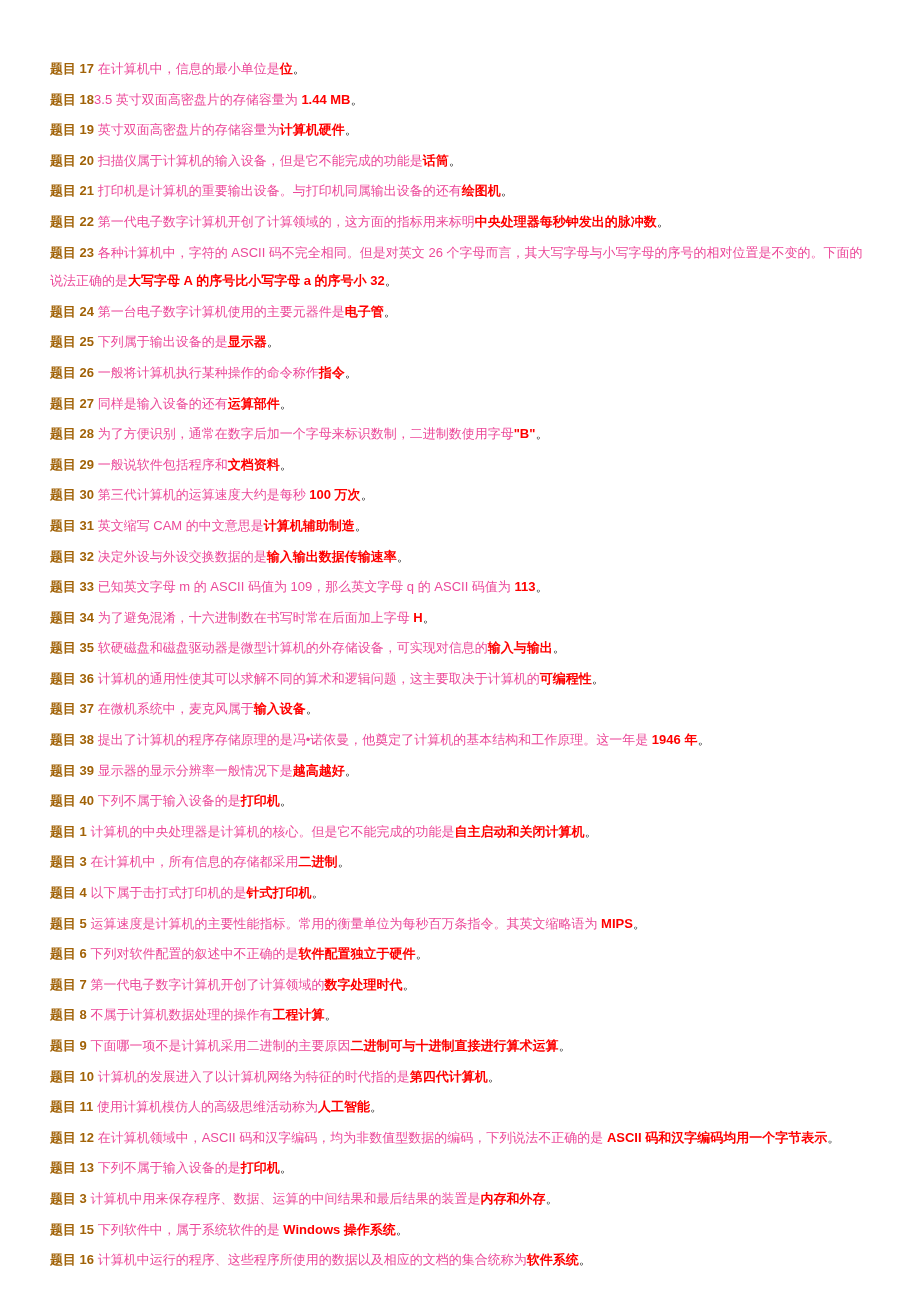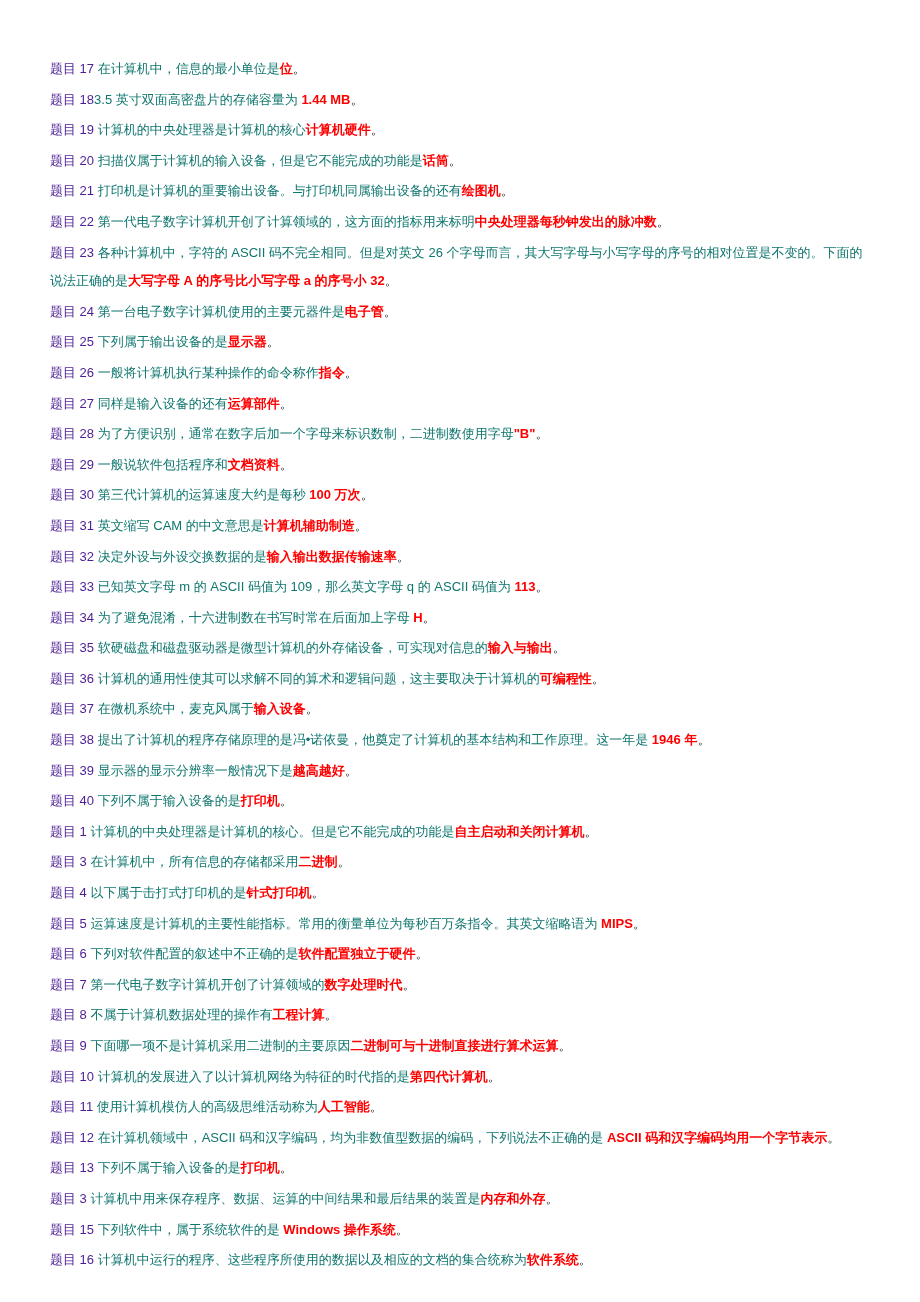--- a/index.html
+++ b/index.html
@@ -10,41 +10,41 @@
       background: #fff;
       margin: 0;
       padding: 55px 50px;
       width: 920px;
       box-sizing: border-box;
     }
     .item {
       margin-bottom: 2px;
     }
     .label {
-      font-weight: normal;
-      color: #4c1d95;
+      font-weight: bold;
+      color: #a16207;
     }
     .text {
-      color: #0f766e;
+      color: #ec4899;
     }
     .answer {
       color: #ff0000;
       font-weight: bold;
     }
     .punct {
       color: #000;
     }
   </style>
 </head>
 <body>
 
 <div id="content">
     <div class="item"><span class="label">题目 17</span><span class="text"> 在计算机中，信息的最小单位是</span><span class="answer">位</span><span class="punct">。</span></div>
     <div class="item"><span class="label">题目 18</span><span class="text">3.5 英寸双面高密盘片的存储容量为 </span><span class="answer">1.44 MB</span><span class="punct">。</span></div>
-    <div class="item"><span class="label">题目 19</span><span class="text"> 计算机的中央处理器是计算机的核心</span><span class="answer">计算机硬件</span><span class="punct">。</span></div>
+    <div class="item"><span class="label">题目 19</span><span class="text"> 英寸双面高密盘片的存储容量为</span><span class="answer">计算机硬件</span><span class="punct">。</span></div>
     <div class="item"><span class="label">题目 20</span><span class="text"> 扫描仪属于计算机的输入设备，但是它不能完成的功能是</span><span class="answer">话筒</span><span class="punct">。</span></div>
     <div class="item"><span class="label">题目 21</span><span class="text"> 打印机是计算机的重要输出设备。与打印机同属输出设备的还有</span><span class="answer">绘图机</span><span class="punct">。</span></div>
     <div class="item"><span class="label">题目 22</span><span class="text"> 第一代电子数字计算机开创了计算领域的，这方面的指标用来标明</span><span class="answer">中央处理器每秒钟发出的脉冲数</span><span class="punct">。</span></div>
     <div class="item"><span class="label">题目 23</span><span class="text"> 各种计算机中，字符的 ASCII 码不完全相同。但是对英文 26 个字母而言，其大写字母与小写字母的序号的相对位置是不变的。下面的说法正确的是</span><span class="answer">大写字母 A 的序号比小写字母 a 的序号小 32</span><span class="punct">。</span></div>
     <div class="item"><span class="label">题目 24</span><span class="text"> 第一台电子数字计算机使用的主要元器件是</span><span class="answer">电子管</span><span class="punct">。</span></div>
     <div class="item"><span class="label">题目 25</span><span class="text"> 下列属于输出设备的是</span><span class="answer">显示器</span><span class="punct">。</span></div>
     <div class="item"><span class="label">题目 26</span><span class="text"> 一般将计算机执行某种操作的命令称作</span><span class="answer">指令</span><span class="punct">。</span></div>
     <div class="item"><span class="label">题目 27</span><span class="text"> 同样是输入设备的还有</span><span class="answer">运算部件</span><span class="punct">。</span></div>
     <div class="item"><span class="label">题目 28</span><span class="text"> 为了方便识别，通常在数字后加一个字母来标识数制，二进制数使用字母</span><span class="answer">"B"</span><span class="punct">。</span></div>
     <div class="item"><span class="label">题目 29</span><span class="text"> 一般说软件包括程序和</span><span class="answer">文档资料</span><span class="punct">。</span></div>

